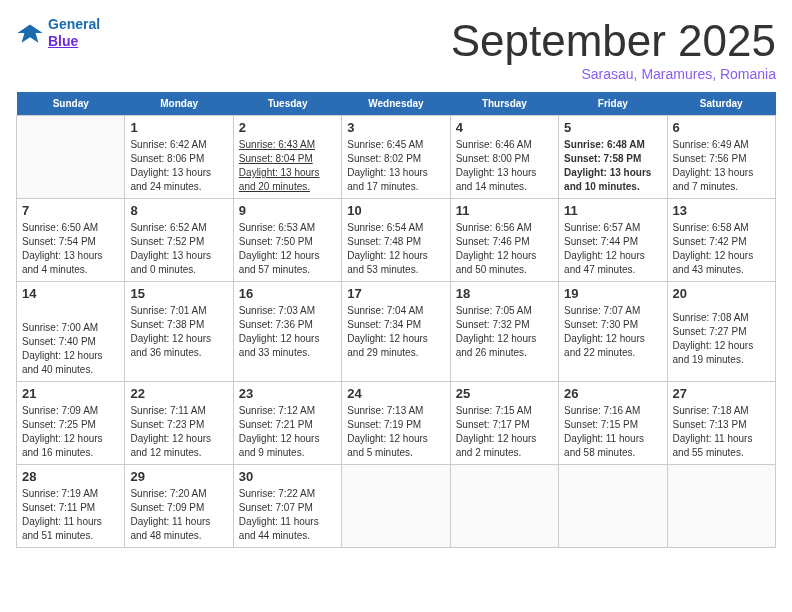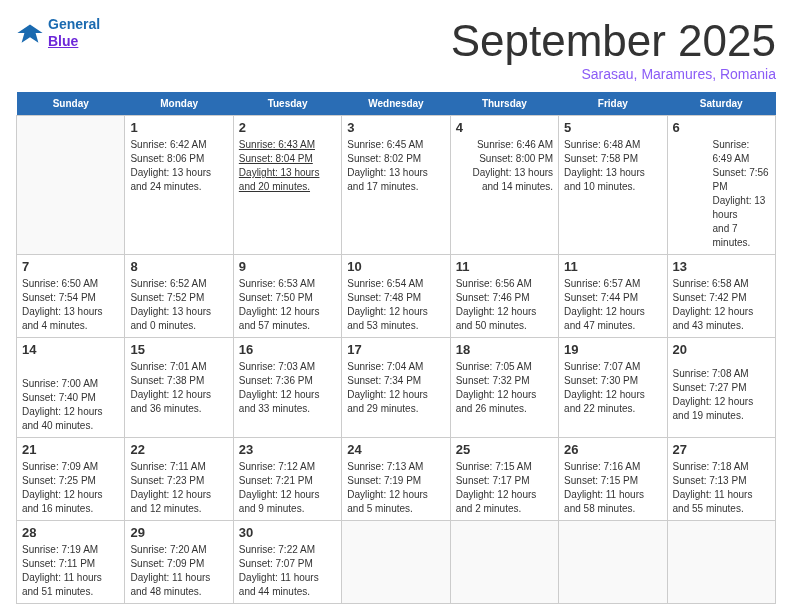--- a/index.html
+++ b/index.html
@@ -133,35 +133,35 @@
         </td>
         <td>
           <span class="date-num">3</span>
           <div class="cell-info" style="white-space: pre-line;">Sunrise: 6:45 AM
 Sunset: 8:02 PM
 Daylight: 13 hours
 and 17 minutes.</div>
         </td>
         <td>
           <span class="date-num">4</span>
-          <div class="cell-info" style="white-space: pre-line; text-align: right;">Sunrise: 6:46 AM
+          <div class="cell-info" style="white-space: pre-line;">Sunrise: 6:46 AM
 Sunset: 8:00 PM
 Daylight: 13 hours
 and 14 minutes.</div>
         </td>
         <td>
           <span class="date-num">5</span>
-          <div class="cell-info" style="white-space: pre-line;">Sunrise: 6:48 AM
+          <div class="cell-info" style="white-space: pre-line; font-weight: bold;">Sunrise: 6:48 AM
 Sunset: 7:58 PM
 Daylight: 13 hours
 and 10 minutes.</div>
         </td>
         <td>
           <span class="date-num">6</span>
-          <div class="cell-info" style="white-space: pre-line; margin-left: 40px;">Sunrise: 6:49 AM
+          <div class="cell-info" style="white-space: pre-line;">Sunrise: 6:49 AM
 Sunset: 7:56 PM
 Daylight: 13 hours
 and 7 minutes.</div>
         </td>
       </tr>
       <tr>
         <td>
           <span class="date-num">7</span>
           <div class="cell-info" style="white-space: pre-line;">Sunrise: 6:50 AM
 Sunset: 7:54 PM

